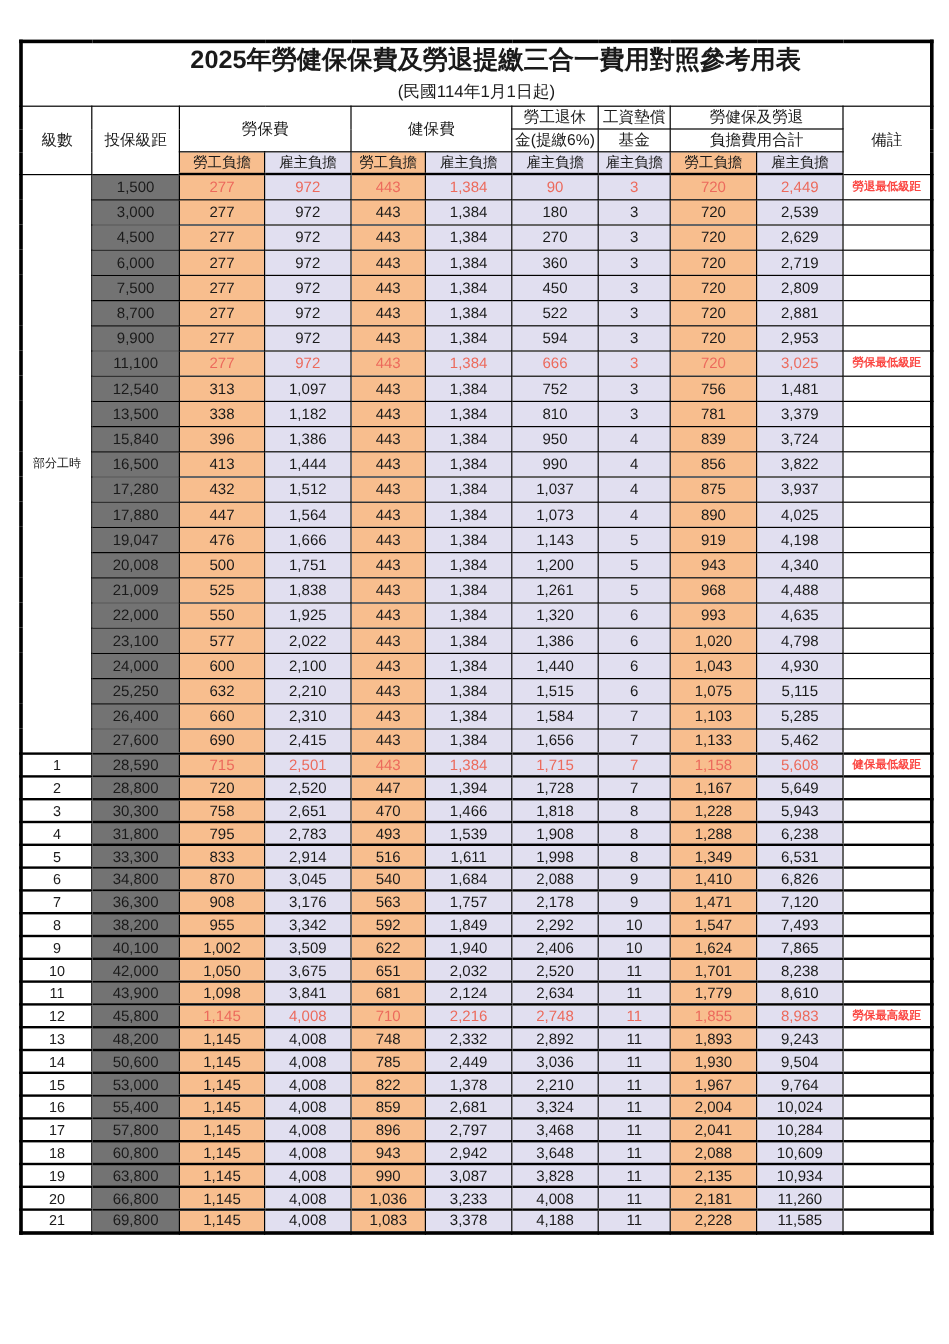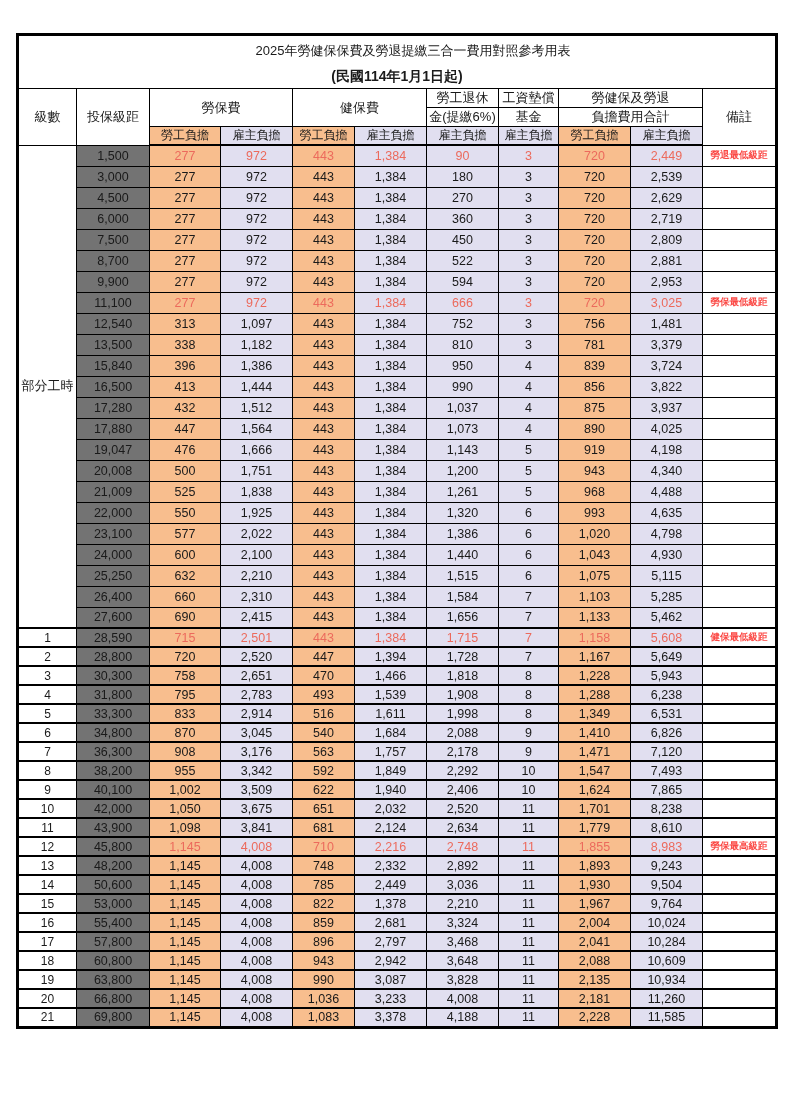--- a/index.html
+++ b/index.html
@@ -21,36 +21,36 @@
     border: 1px solid #000;
     padding: 0 1px;
     text-align: center;
     vertical-align: middle;
     white-space: nowrap;
     overflow: hidden;
   }
 
   
   .title-cell { height: 54px; background: #fff; }
-  .title-line { font-size: 13px; font-weight: normal; line-height: 28px; margin-left: 32px; }
-  .subtitle-line { font-size: 14px; font-weight: bold; line-height: 22px; }
+  .title-line { font-size: 21px; font-weight: bold; line-height: 28px; margin-left: 32px; }
+  .subtitle-line { font-size: 14px; font-weight: normal; line-height: 22px; }
 
   
   thead th { font-weight: normal; background: #fff; }
   .h1 th, .h2 th { font-size: 13px; height: 18px; }
   .h3 th { font-size: 12px; height: 17px; border-bottom-width: 2px; font-family: Liberation Serif, serif; }
   th.emp { background: var(--emp-bg); }
   th.er  { background: var(--er-bg); }
 
   
   tbody td { font-size: 12.5px; height: 21px; }
   tbody tr.lvl td { height: 19px; border-top-width: 2px; border-bottom-width: 2px; }
   td.level-cell   { background: #fff; font-size: 12px; }
   td.bracket-cell { background: #737373; }
-  td.part-label   { background: #fff; font-size: 13px; letter-spacing: 0; text-align: center; }
+  td.part-label   { background: #fff; font-size: 10px; letter-spacing: 0; text-align: center; }
   td.val.emp { background: var(--emp-bg); }
   td.val.er  { background: var(--er-bg); }
   td.note-cell { background: #fff; font-size: 9.5px; font-weight: bold; color: var(--note-red); padding: 0; }
   tr.red td.val { color: var(--val-red); }
   tr.red td.note-cell { color: var(--note-red); }
 </style>
 </head>
 <body>
 
 <div class="page">

